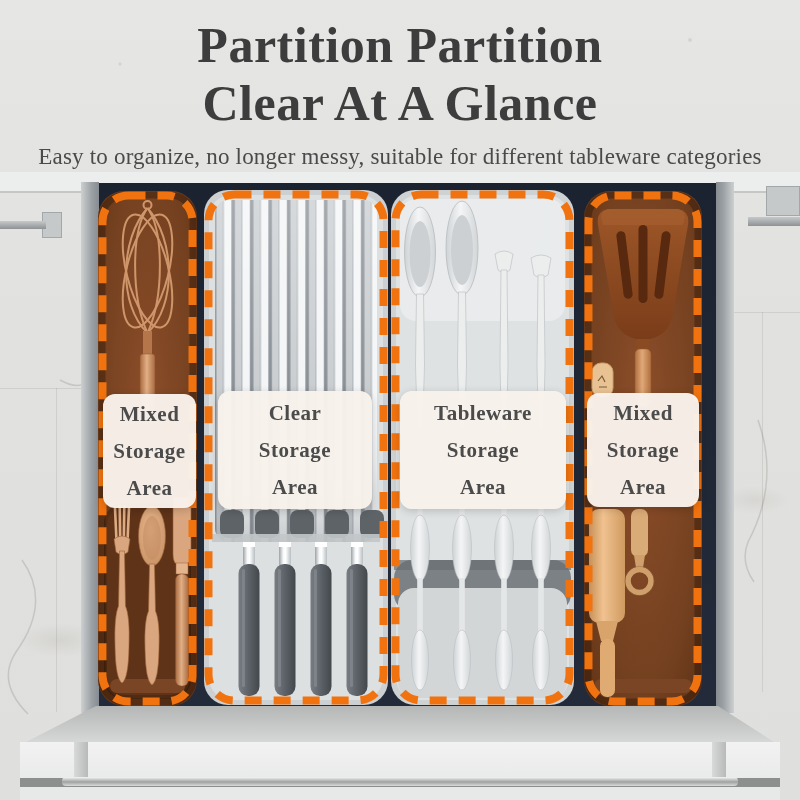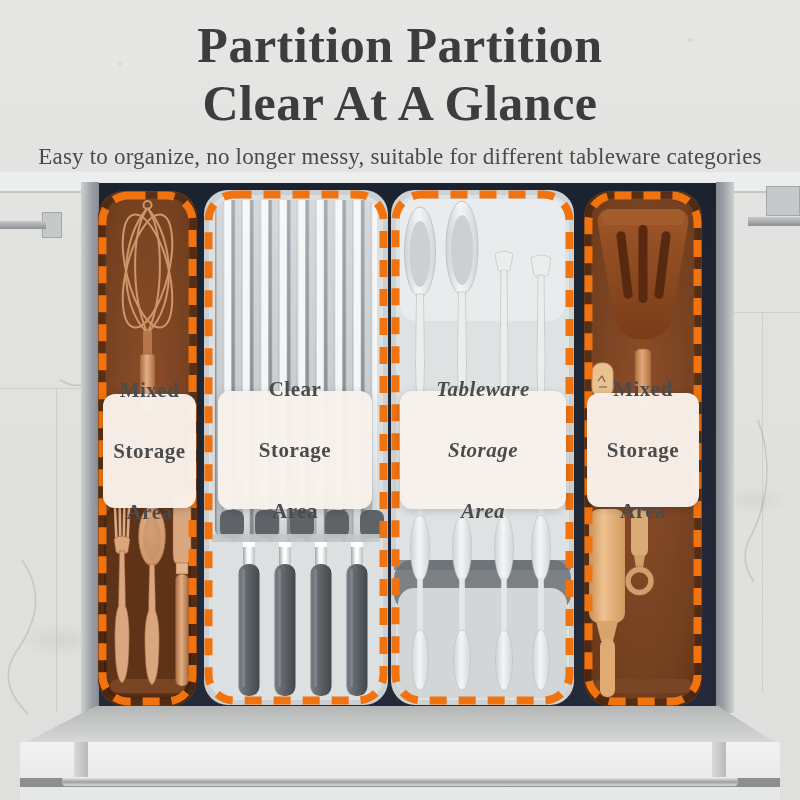--- a/index.html
+++ b/index.html
@@ -21,21 +21,21 @@
   .top-band{left:0;top:172px;width:800px;height:19px;background:#eceded;border-bottom:2px solid #c5c7c5;}
   .vein{stroke:rgba(158,156,150,.38);stroke-width:1.5;fill:none;}
   .seam{background:rgba(0,0,0,.08);}
   .drawer-interior{left:94px;top:183px;width:628px;height:529px;background:linear-gradient(180deg,#1c2330,#232b3a);}
   .wall{top:182px;width:18px;height:531px;background:linear-gradient(90deg,#cdd0d1,#9aa0a4 60%,#868c91);}
   .wall.right{background:linear-gradient(90deg,#868c91,#9aa0a4 40%,#cdd0d1);}
   .comp{overflow:visible;}
   .dash{position:absolute;left:0;top:0;pointer-events:none;}
   .pill{background:rgba(248,242,235,.97);border-radius:12px;box-shadow:0 2px 8px rgba(0,0,0,.18);
         display:flex;flex-direction:column;justify-content:center;align-items:center;
-        font-weight:bold;font-size:21px;line-height:37px;color:#4b4b4b;letter-spacing:.5px;z-index:6;gap:24px;}
+        font-weight:bold;font-size:21px;line-height:37px;color:#4b4b4b;letter-spacing:.5px;z-index:6;}
   
   .slab{left:0;top:706px;width:800px;height:36px;
         background:linear-gradient(180deg,#b4b7b6,#cbcecd 70%,#d6d8d7);
         clip-path:polygon(96px 0,718px 0,774px 36px,26px 36px);}
   .front-face{left:20px;top:742px;width:760px;height:36px;background:linear-gradient(180deg,#f1f2f1,#e9ebea);}
   .groove{left:20px;top:778px;width:760px;height:9px;background:#8d8f8e;}
   .handle-bar{left:62px;top:777px;width:676px;height:9px;border-radius:4px;
               background:linear-gradient(180deg,#f4f5f4,#9fa2a1 55%,#d9dbda);}
   .support{top:742px;width:14px;height:40px;background:linear-gradient(90deg,#d8dad9,#b8bab9);}
   .below{left:20px;top:787px;width:760px;height:13px;background:#e7e9e8;}
@@ -336,21 +336,21 @@
   <div class="abs pill" style="left:103px;top:394px;width:93px;height:114px;">
     <div>Mixed</div>
     <div>Storage</div>
     <div>Area</div>
   </div>
   <div class="abs pill" style="left:218px;top:391px;width:154px;height:118px;">
     <div>Clear</div>
     <div>Storage</div>
     <div>Area</div>
   </div>
-  <div class="abs pill" style="left:400px;top:391px;width:166px;height:118px;font-style:italic;">
+  <div class="abs pill" style="left:400px;top:391px;width:166px;height:118px;">
     <div>Tableware</div>
     <div>Storage</div>
     <div>Area</div>
   </div>
   <div class="abs pill" style="left:587px;top:393px;width:112px;height:114px;">
     <div>Mixed</div>
     <div>Storage</div>
     <div>Area</div>
   </div>
 

